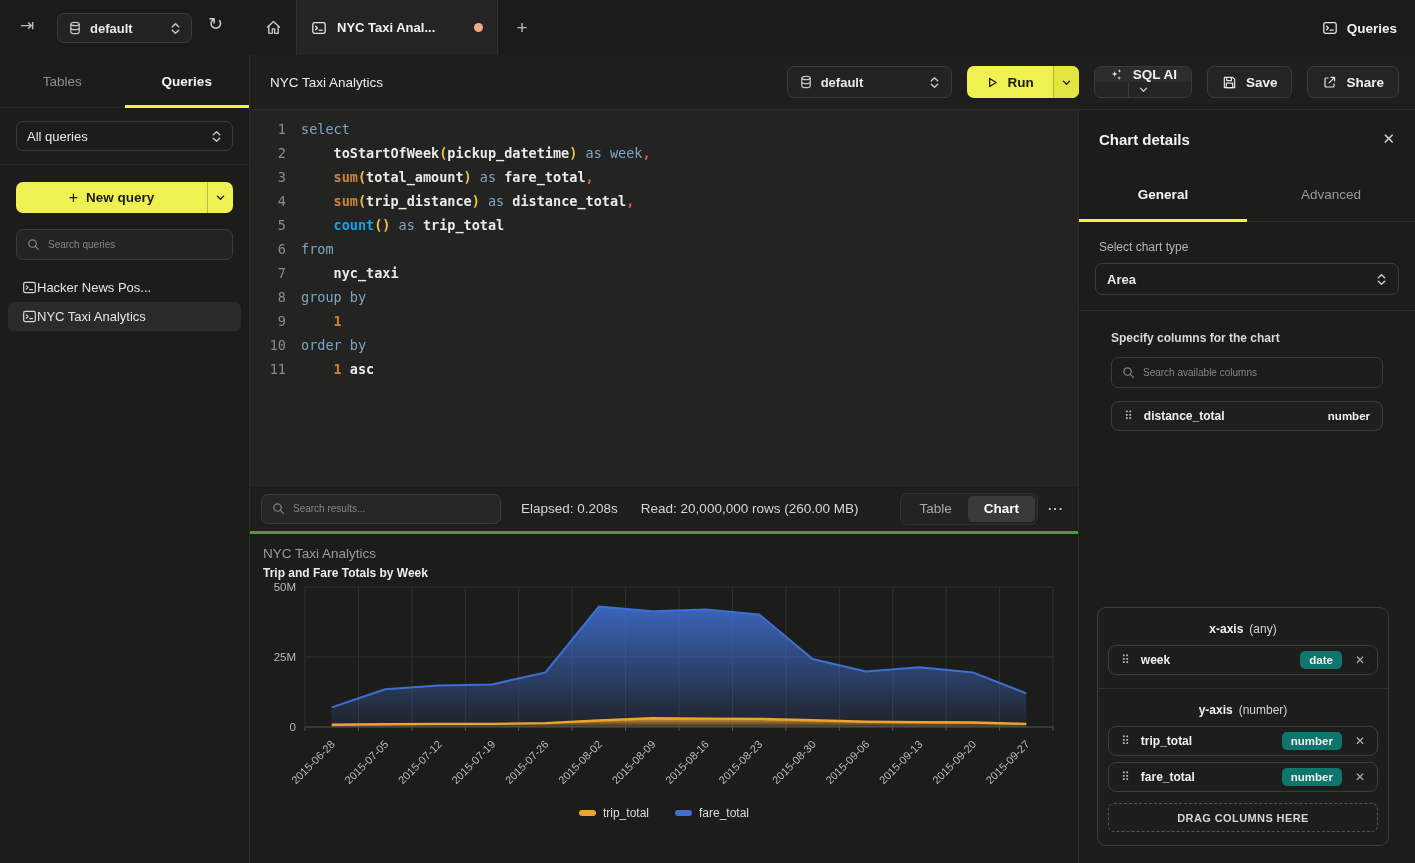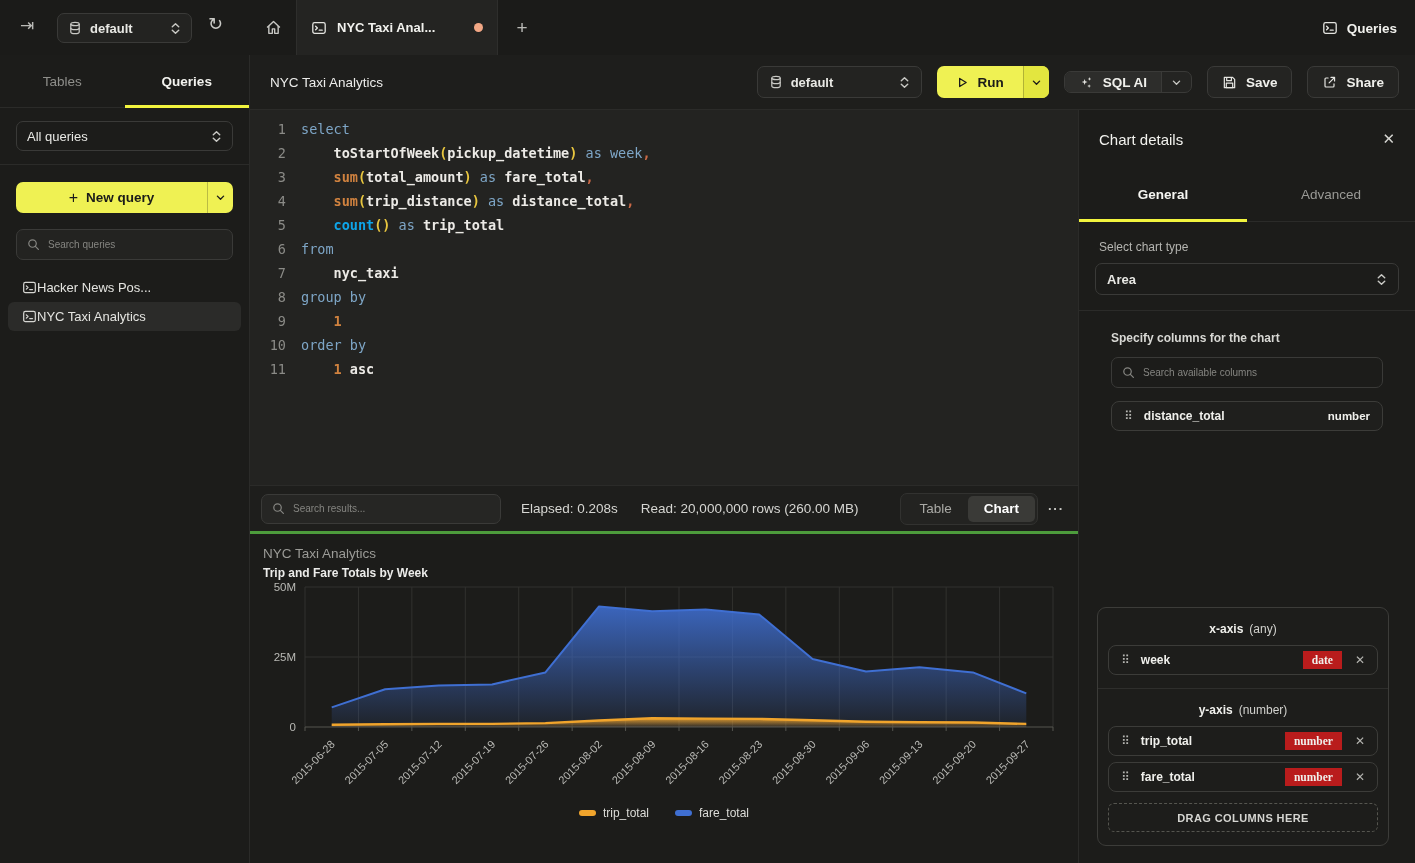--- a/index.html
+++ b/index.html
@@ -70,21 +70,21 @@
   #toolbar-title { margin-left:20px; font-size:13.5px; color:#ececea; }
   #toolbar-right { margin-left:auto; margin-right:16px; display:flex; align-items:center; gap:15px; }
   #toolbar-db { width:165px; height:32px; padding:0 11px; font-weight:700; }
   #run-btn { height:32px; width:112px;border-radius:7px; }
   #run-btn .main { flex:1; display:flex; align-items:center; justify-content:center; gap:9px; font-size:13.5px; }
   #run-btn .btn-chev { background:#e3e63f; }
   .dark-btn {
     display:flex; align-items:center; background:#242422; border:1px solid #3a3a38; border-radius:7px;
     color:#f0f0ec; font-weight:700; font-size:13.5px; cursor:pointer; overflow:hidden;
   }
-  #sql-ai-btn { height:22px; }
+  #sql-ai-btn { height:32px;flex-direction:column; }
   #sql-ai-btn .main { display:flex; align-items:center; gap:9px; padding:0 14px; height:100%; background:#2d2d2b; }
   #sql-ai-btn .btn-chev { width:30px; height:100%; border-left:1px solid #3a3a38; color:#c9c9c5; }
   #save-btn, #share-btn { height:32px; padding:0 14px; gap:9px; }
 
   
   #editor { position:absolute; left:250px; top:110px; width:828px; height:375px; background:#232321; overflow:hidden;
     font-family:"DejaVu Sans Mono", monospace; font-size:13.5px; padding-top:7px; }
   .ed-line { display:flex; height:24px; line-height:24px; white-space:pre; }
   .ed-num { width:36px; text-align:right; color:#8b8b87; flex:none; }
   .ed-code { padding-left:15px; }
@@ -115,39 +115,39 @@
   #chart-title { position:absolute; left:13px; top:12px; font-size:13.5px; color:#9b9b97; }
   #chart-subtitle { position:absolute; left:13px; top:32px; font-size:12px; font-weight:700; color:#ececea; }
   #chart-svg { position:absolute; left:0; top:45px; }
   #chart-legend { position:absolute; left:0; right:0; top:272px; display:flex; justify-content:center; gap:26px; }
   .legend-item { display:flex; align-items:center; gap:7px; font-size:12px; color:#dcdcd8; }
   .legend-swatch { width:17px; height:6px; border-radius:3px; }
 
   
   #details-panel { position:absolute; left:1078px; top:110px; width:337px; height:753px; background:#1c1c1a; border-left:1px solid #2b2b29; }
   #details-header { height:58px; display:flex; align-items:center; padding:0 20px; }
-  #details-title { font-size:15px; font-weight:400; color:#f2f2ee; }
+  #details-title { font-size:15px; font-weight:700; color:#f2f2ee; }
   #details-close { margin-left:auto; font-size:15px; color:#d6d6d2; cursor:pointer; }
   #details-tabs { display:flex; height:54px; border-bottom:1px solid #2b2b29; }
   .det-tab { flex:1; display:flex; align-items:center; justify-content:center; font-size:13.5px; color:#9a9a96; cursor:pointer; position:relative; }
   .det-tab.active { color:#f6f6f2; font-weight:700; }
   .det-tab.active::after { content:""; position:absolute; left:0; right:0; bottom:-1px; height:3px; background:#f2f43e; }
   .panel-label { margin:18px 20px 0; font-size:12px; color:#b5b5b1; }
   #chart-type-select { margin:9px 16px 0; height:32px; padding:0 11px; font-weight:700; background:#1c1c1a; }
   #panel-divider { margin-top:15px; border-top:1px solid #2b2b29; }
   #columns-label { margin:20px 0 0 32px; font-size:12px; font-weight:700; color:#d8d8d4; }
   #columns-search { margin:12px 32px 0; height:31px; background:#1c1c1a; }
   .col-row {
     display:flex; align-items:center; gap:11px; height:30px; padding:0 12px;
     border:1px solid #3c3c39; border-radius:8px; background:#1f1f1d; cursor:grab;
   }
   .col-row .drag { color:#b5b5b1; font-size:12px; }
   .col-row .col-name { font-size:12px; font-weight:700; color:#f0f0ec; }
   .col-row .col-type { margin-left:auto; font-size:11.5px; font-weight:700; color:#f0f0ec; }
-  .col-row .type-pill { margin-left:auto; background:#b91c1c; border-radius:0; padding:3px 9px; font-size:11.5px; font-weight:700; color:#f0f0ec;font-family:Liberation Serif, serif; }
+  .col-row .type-pill { margin-left:auto; background:#0f766e; border-radius:5px; padding:3px 9px; font-size:11.5px; font-weight:700; color:#f0f0ec; }
   .col-row .remove { margin-left:2px; color:#b5b5b1; font-size:12px; cursor:pointer; }
   #available-col { margin:13px 32px 0; }
 
   #axes-box { position:absolute; left:18px; top:497px; width:292px; border:1px solid #3c3c39; border-radius:9px; background:#1d1d1b; }
   .axes-section { padding:9px 10px 13px; }
   .axes-heading { text-align:center; font-size:12px; color:#f0f0ec; padding:5px 0 9px; }
   .axes-heading .ax-name { font-weight:700; }
   .axes-heading .ax-hint { margin-left:6px; color:#d2d2ce; }
   .axes-sep { border-top:1px solid #2e2e2c; }
   .axes-section .col-row { background:#1d1d1b; }

